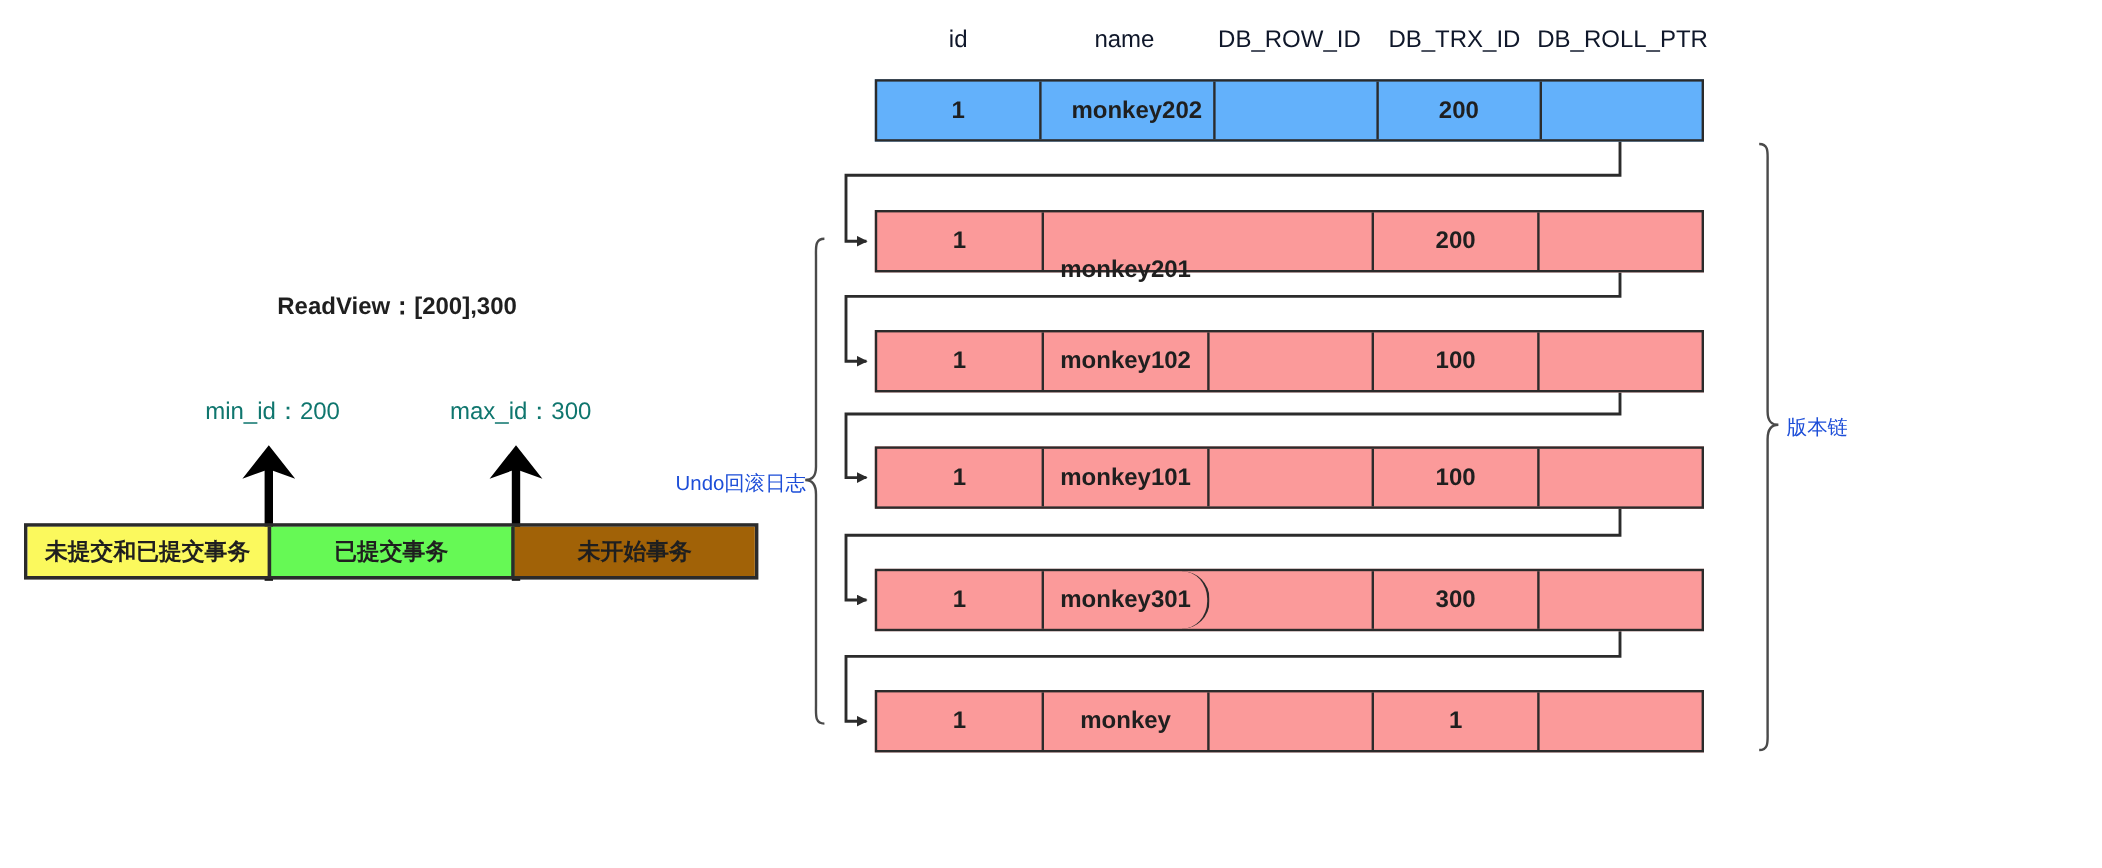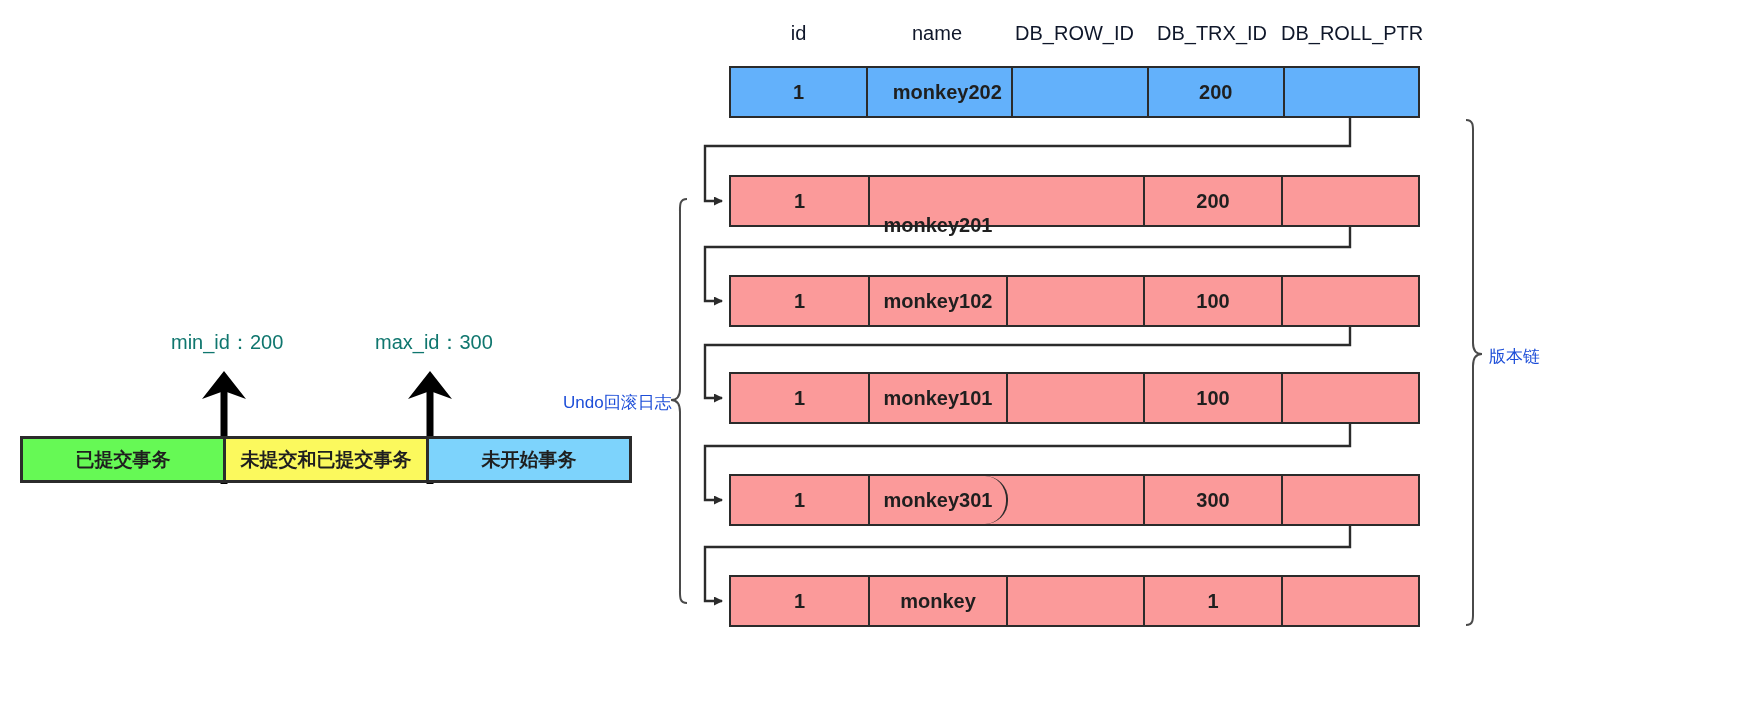--- a/index.html
+++ b/index.html
@@ -139,23 +139,24 @@
     <div class="cell" style="width:139px;">1</div>
     <div class="cell" style="width:138px;">monkey</div>
     <div class="cell" style="width:137px;"></div>
     <div class="cell" style="width:138px;">1</div>
     <div class="cell" style="width:135px;"></div>
   </div>
 
   <div class="cn-label" style="left:563px; top:391px;">Undo回滚日志</div>
   <div class="cn-label" style="left:1489px;top:345px;">版本链</div>
 
+  <div class="readview" style="left:231px; top:242px;">ReadView：[200],300</div>
 
   <div class="idlabel" style="left:171px; top:329px;">min_id：200</div>
   <div class="idlabel" style="left:375px; top:329px;">max_id：300</div>
 
   <div class="segbar" style="left:20px; top:436px; width:612px; height:47px;">
+    <div class="seg" style="width:205px; background:#fbf95d;">未提交和已提交事务</div>
     <div class="seg" style="width:205px; background:#66f955;">已提交事务</div>
-    <div class="seg" style="width:205px; background:#fbf95d;">未提交和已提交事务</div>
-    <div class="seg" style="width:202px; background:#7dd3fc;">未开始事务</div>
+    <div class="seg" style="width:202px; background:#a16207;">未开始事务</div>
   </div>
 
 </div>
 
 </body></html>

